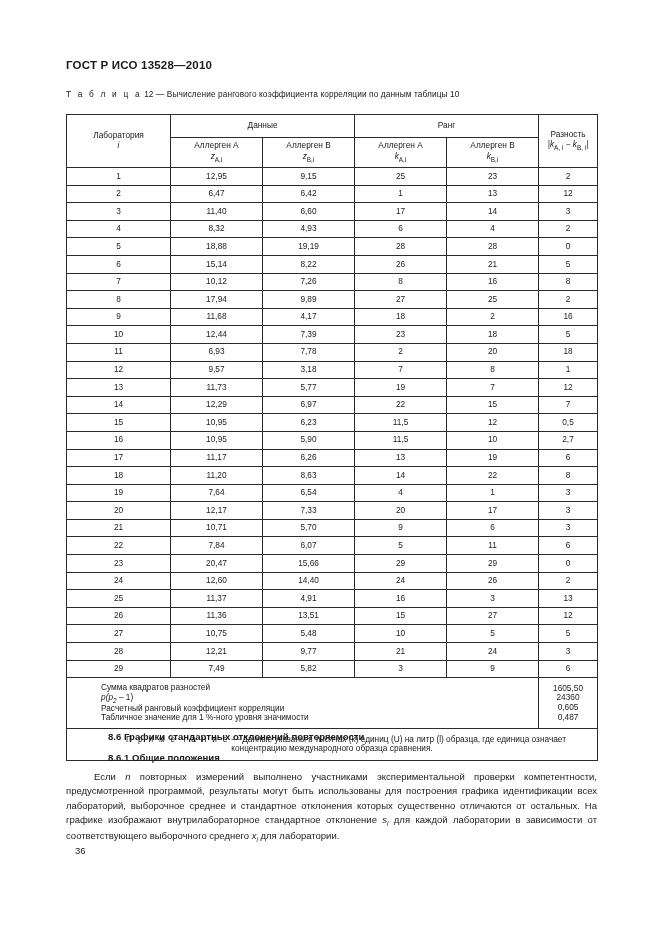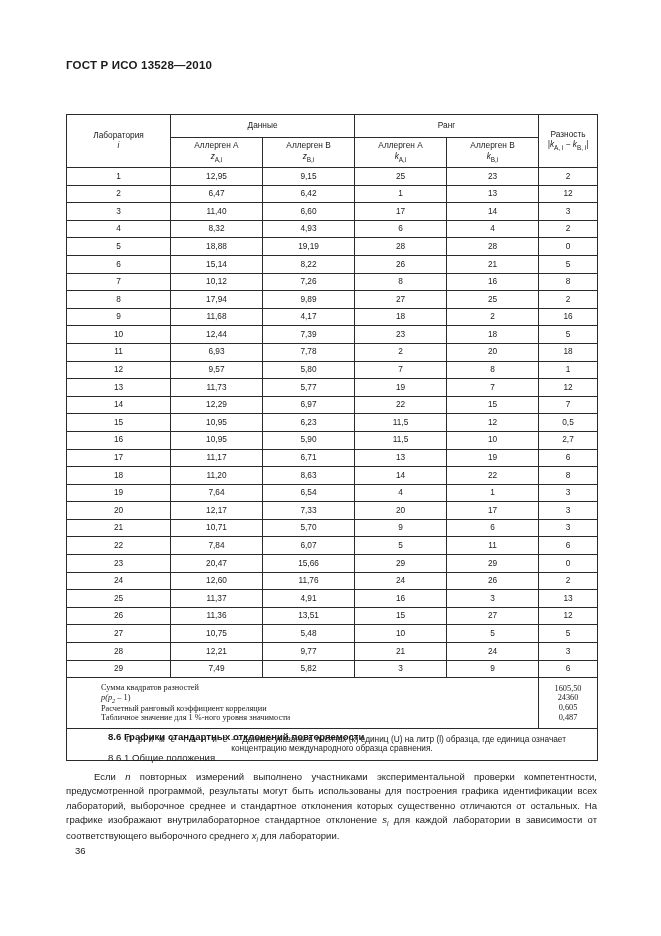--- a/index.html
+++ b/index.html
@@ -83,21 +83,21 @@
     padding: 5px 0 5px 34px !important;
     line-height: 1.48;
     font-size: 8.3px;
   }
   .sum-right {
     text-align: center !important;
     padding: 5px 0 5px 0 !important;
     line-height: 1.48;
     font-size: 8.3px;
   }
-  .sum-left div, .sum-right div { white-space: nowrap; font-family: Liberation Serif, serif; }
+  .sum-left div, .sum-right div { white-space: nowrap; }
   .note-cell {
     text-align: center;
     padding: 6px 6px 6px 6px !important;
     font-size: 8.3px;
     line-height: 1.45;
   }
   .note-cell .noteword { letter-spacing: 1.8px; }
   .note-cell .indent { display: inline-block; width: 28px; }
   
   .sec-h1 {
@@ -105,21 +105,21 @@
     left: 108px;
     top: 731px;
     font-size: 9.6px;
     font-weight: bold;
   }
   .sec-h2 {
     position: absolute;
     left: 108px;
     top: 752px;
     font-size: 9.6px;
-    font-weight: normal;
+    font-weight: bold;
   }
   .body-par {
     position: absolute;
     left: 66px;
     top: 770px;
     width: 531px;
     font-size: 9.5px;
     line-height: 1.52;
     text-align: justify;
     text-justify: inter-word;
@@ -132,20 +132,25 @@
     font-size: 9.5px;
   }
 </style>
 </head>
 <body>
 
 <div class="page">
 
   <div class="doc-header">ГОСТ Р ИСО 13528—2010</div>
 
+  <div class="table-caption">
+    <span class="tname">Т а б л и ц а</span>
+    <span>12</span>
+    <span>— Вычисление рангового коэффициента корреляции по данным таблицы 10</span>
+  </div>
 
   <div class="tbl-wrap">
     <table class="maintbl">
       <colgroup>
         <col class="c1">
           <col class="c2">
           <col class="c3">
           <col class="c4">
           <col class="c5">
           <col class="c6">
@@ -267,21 +272,21 @@
             <td class="datacell">11</td>
             <td class="datacell">6,93</td>
             <td class="datacell">7,78</td>
             <td class="datacell">2</td>
             <td class="datacell">20</td>
             <td class="datacell">18</td>
           </tr>
           <tr>
             <td class="datacell">12</td>
             <td class="datacell">9,57</td>
-            <td class="datacell">5,80</td>
+            <td class="datacell">3,18</td>
             <td class="datacell">7</td>
             <td class="datacell">8</td>
             <td class="datacell">1</td>
           </tr>
           <tr>
             <td class="datacell">13</td>
             <td class="datacell">11,73</td>
             <td class="datacell">5,77</td>
             <td class="datacell">19</td>
             <td class="datacell">7</td>
@@ -307,21 +312,21 @@
             <td class="datacell">16</td>
             <td class="datacell">10,95</td>
             <td class="datacell">5,90</td>
             <td class="datacell">11,5</td>
             <td class="datacell">10</td>
             <td class="datacell">2,7</td>
           </tr>
           <tr>
             <td class="datacell">17</td>
             <td class="datacell">11,17</td>
-            <td class="datacell">6,71</td>
+            <td class="datacell">6,26</td>
             <td class="datacell">13</td>
             <td class="datacell">19</td>
             <td class="datacell">6</td>
           </tr>
           <tr>
             <td class="datacell">18</td>
             <td class="datacell">11,20</td>
             <td class="datacell">8,63</td>
             <td class="datacell">14</td>
             <td class="datacell">22</td>
@@ -363,21 +368,21 @@
             <td class="datacell">23</td>
             <td class="datacell">20,47</td>
             <td class="datacell">15,66</td>
             <td class="datacell">29</td>
             <td class="datacell">29</td>
             <td class="datacell">0</td>
           </tr>
           <tr>
             <td class="datacell">24</td>
             <td class="datacell">12,60</td>
-            <td class="datacell">11,76</td>
+            <td class="datacell">14,40</td>
             <td class="datacell">24</td>
             <td class="datacell">26</td>
             <td class="datacell">2</td>
           </tr>
           <tr>
             <td class="datacell">25</td>
             <td class="datacell">11,37</td>
             <td class="datacell">4,91</td>
             <td class="datacell">16</td>
             <td class="datacell">3</td>

